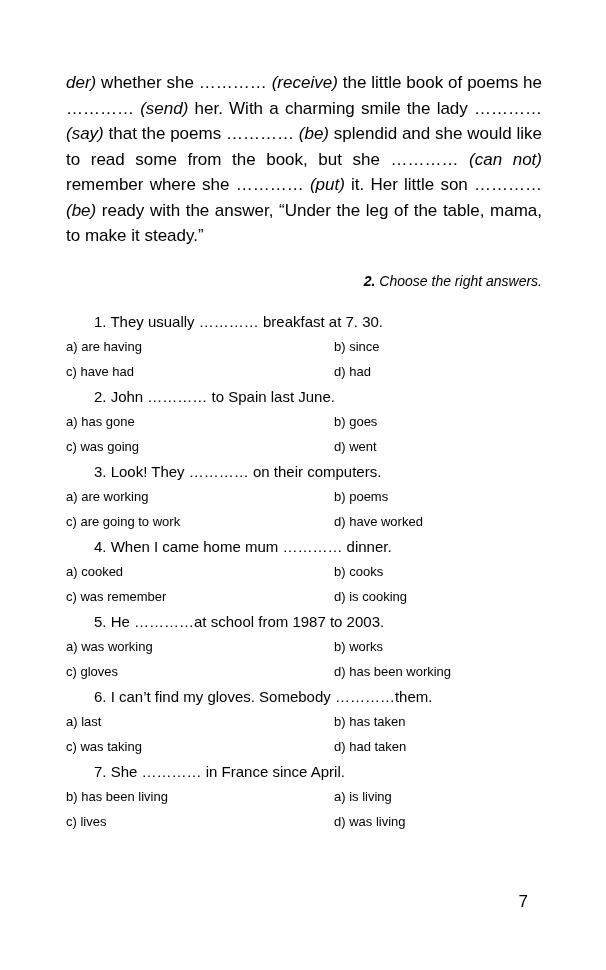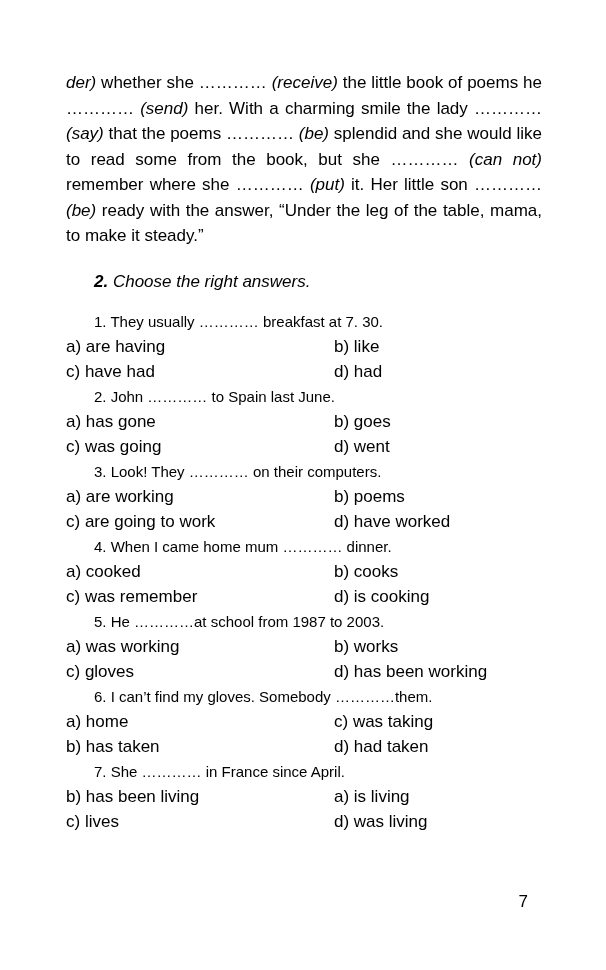--- a/index.html
+++ b/index.html
@@ -21,34 +21,35 @@
   .para {
     margin: 0;
     font-size: 17px;
     line-height: 25.5px;
     text-align: justify;
   }
   .italic { font-style: italic; }
   .bold-italic { font-style: italic; font-weight: bold; }
   .heading {
     margin: 20px 0 15px 0;
-    font-size: 17px;
+    font-size: 14px;
     line-height: 25px;
     text-indent: 28px;
+    text-align: right;
   }
   .q-line {
     font-size: 15px;
     line-height: 25px;
     text-indent: 28px;
     white-space: nowrap;
   }
   .options {
     display: grid;
     grid-template-columns: 268px 1fr;
-    font-size: 17px;
+    font-size: 13px;
     line-height: 25px;
   }
   .option { white-space: nowrap; }
   .page-number {
     position: absolute;
     right: 78px;
     bottom: 58px;
     font-size: 17px;
     line-height: 20px;
   }
@@ -62,21 +63,21 @@
 
   <p class="heading">
     <span class="bold-italic">2.</span>
     <span class="italic">Choose the right answers.</span>
   </p>
 
   <div id="questions">
       <div class="q-line">1. They usually ………… breakfast at 7. 30.</div>
       <div class="options">
         <div class="option">a) are having</div>
-        <div class="option">b) like</div>
+        <div class="option">b) since</div>
         <div class="option">c) have had</div>
         <div class="option">d) had</div>
       </div>
       <div class="q-line">2. John ………… to Spain last June.</div>
       <div class="options">
         <div class="option">a) has gone</div>
         <div class="option">b) goes</div>
         <div class="option">c) was going</div>
         <div class="option">d) went</div>
       </div>
@@ -96,23 +97,23 @@
       </div>
       <div class="q-line">5. He …………at school from 1987 to 2003.</div>
       <div class="options">
         <div class="option">a) was working</div>
         <div class="option">b) works</div>
         <div class="option">c) gloves</div>
         <div class="option">d) has been working</div>
       </div>
       <div class="q-line">6. I can’t find my gloves. Somebody …………them.</div>
       <div class="options">
-        <div class="option">a) home</div>
+        <div class="option">a) last</div>
+        <div class="option">b) has taken</div>
         <div class="option">c) was taking</div>
-        <div class="option">b) has taken</div>
         <div class="option">d) had taken</div>
       </div>
       <div class="q-line">7. She ………… in France since April.</div>
       <div class="options">
         <div class="option">b) has been living</div>
         <div class="option">a) is living</div>
         <div class="option">c) lives</div>
         <div class="option">d) was living</div>
       </div>
     </div>

